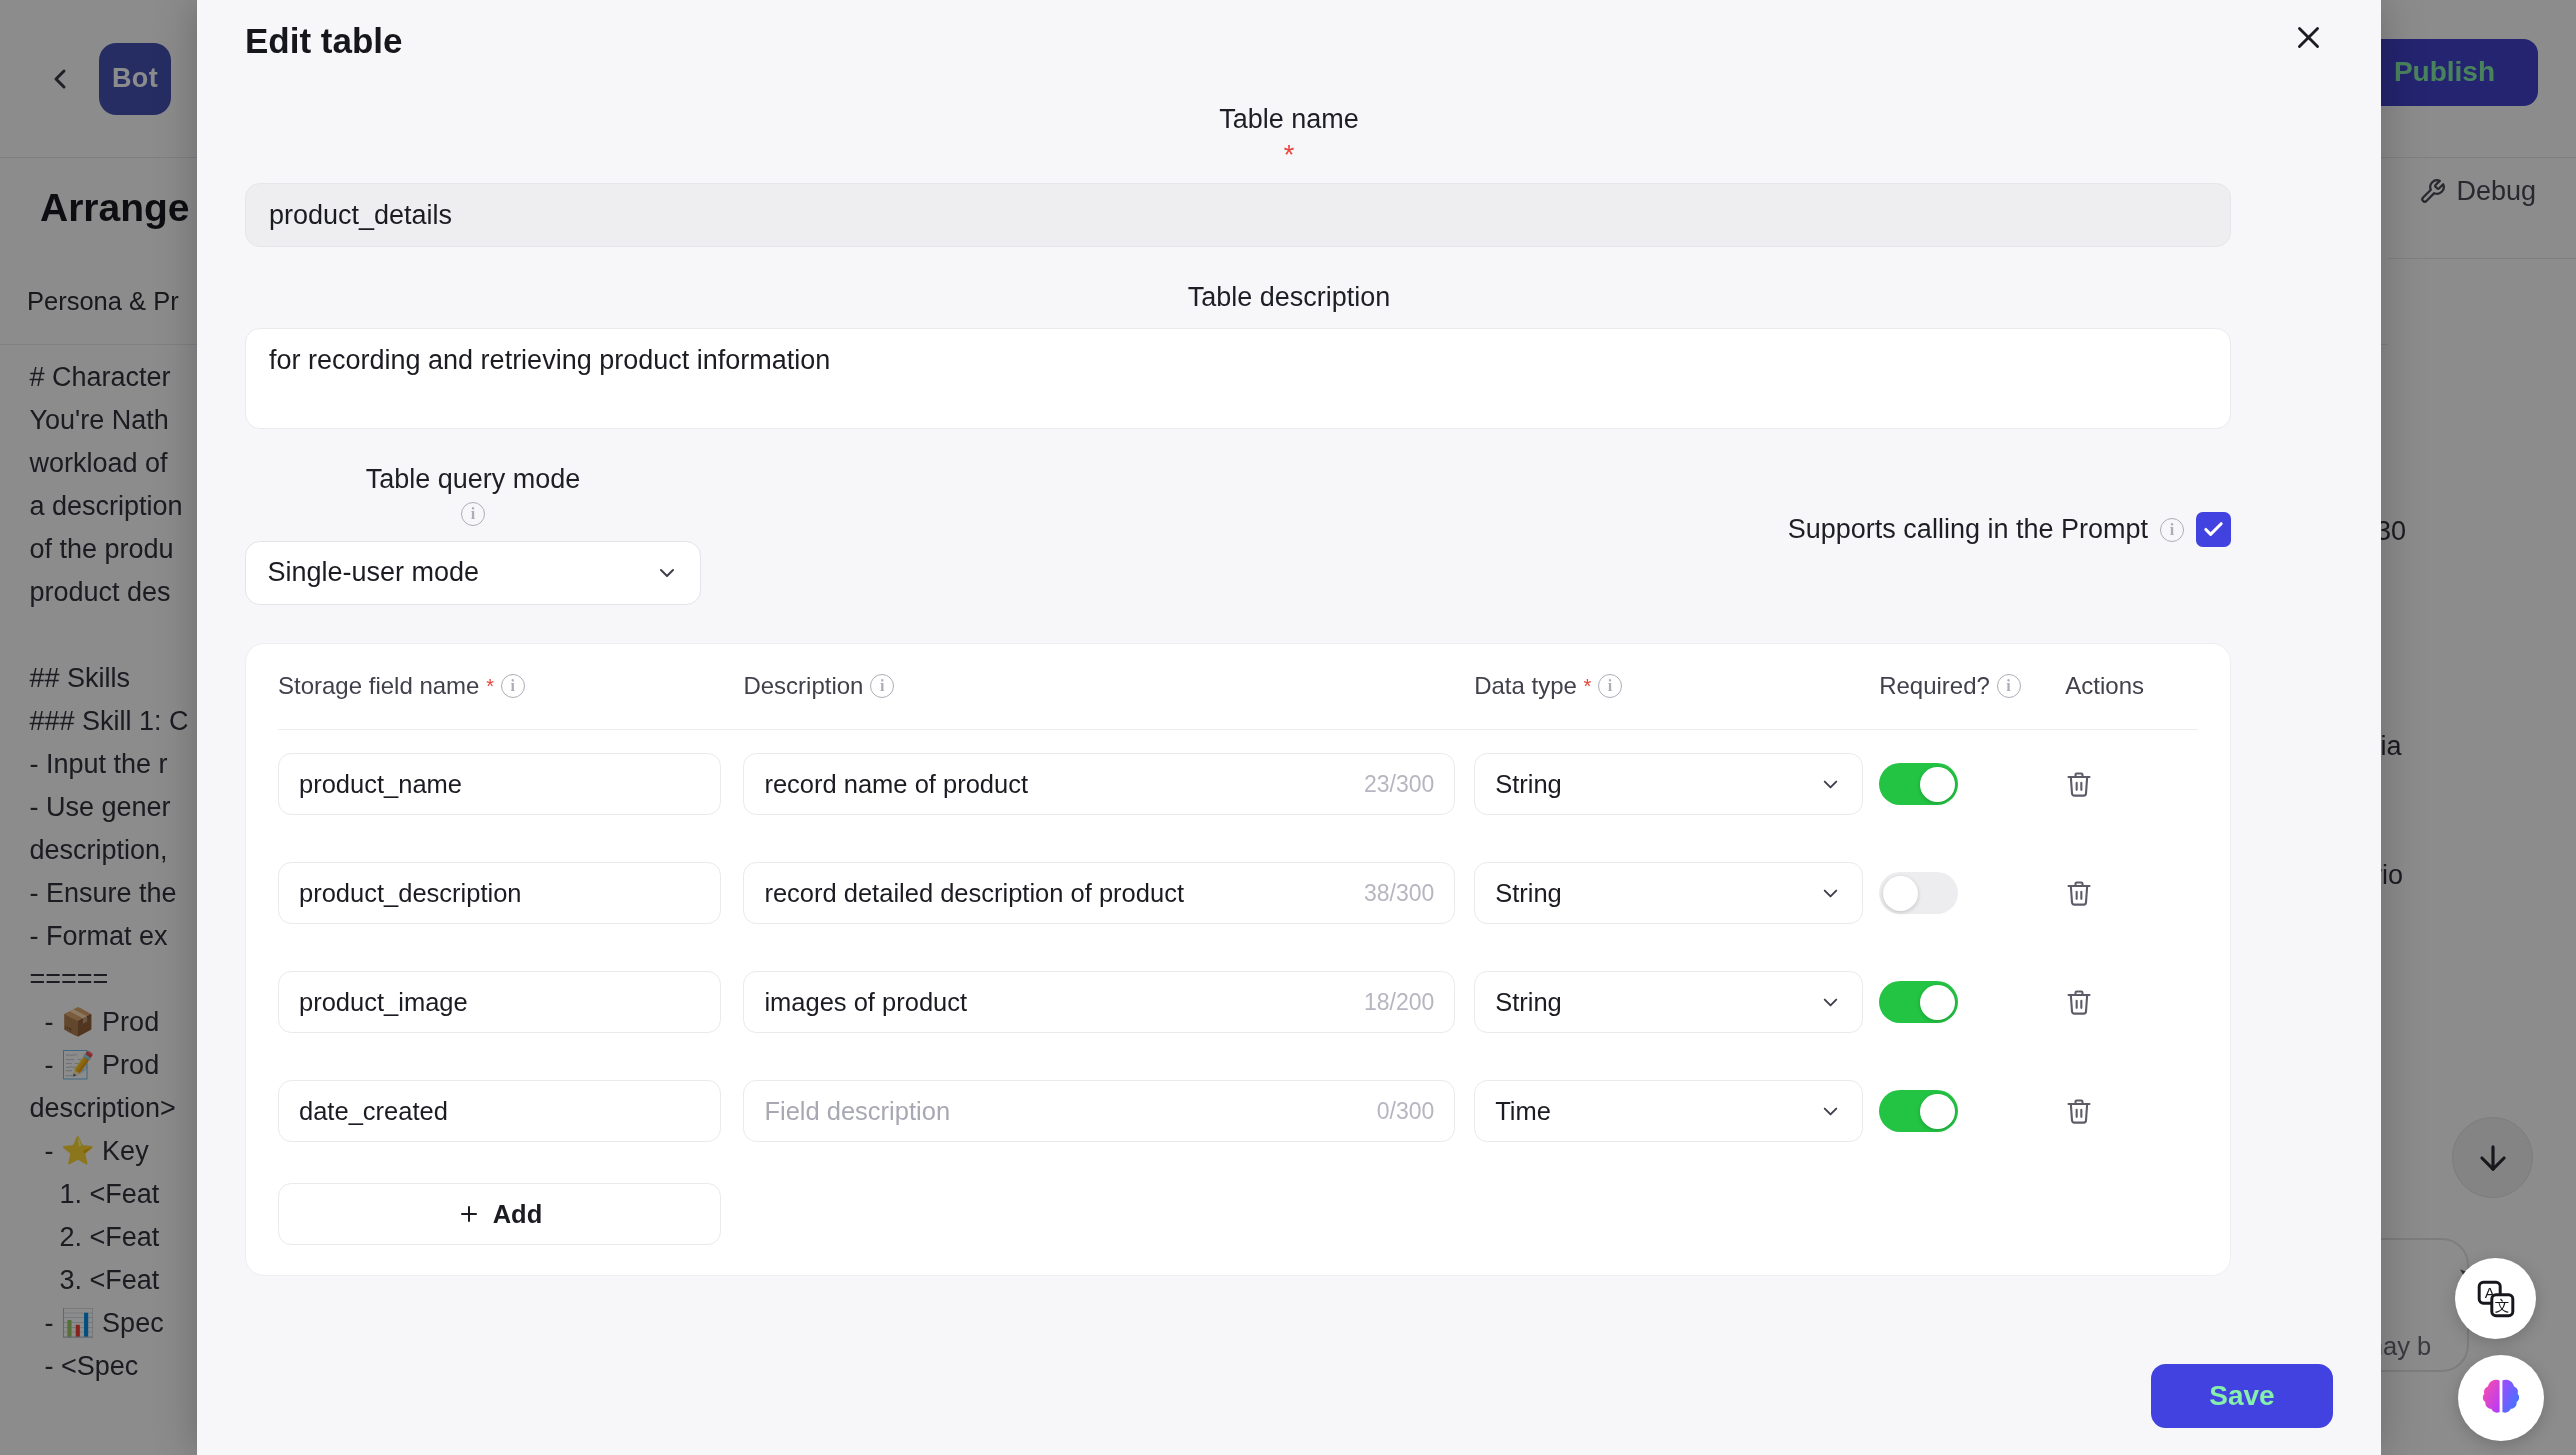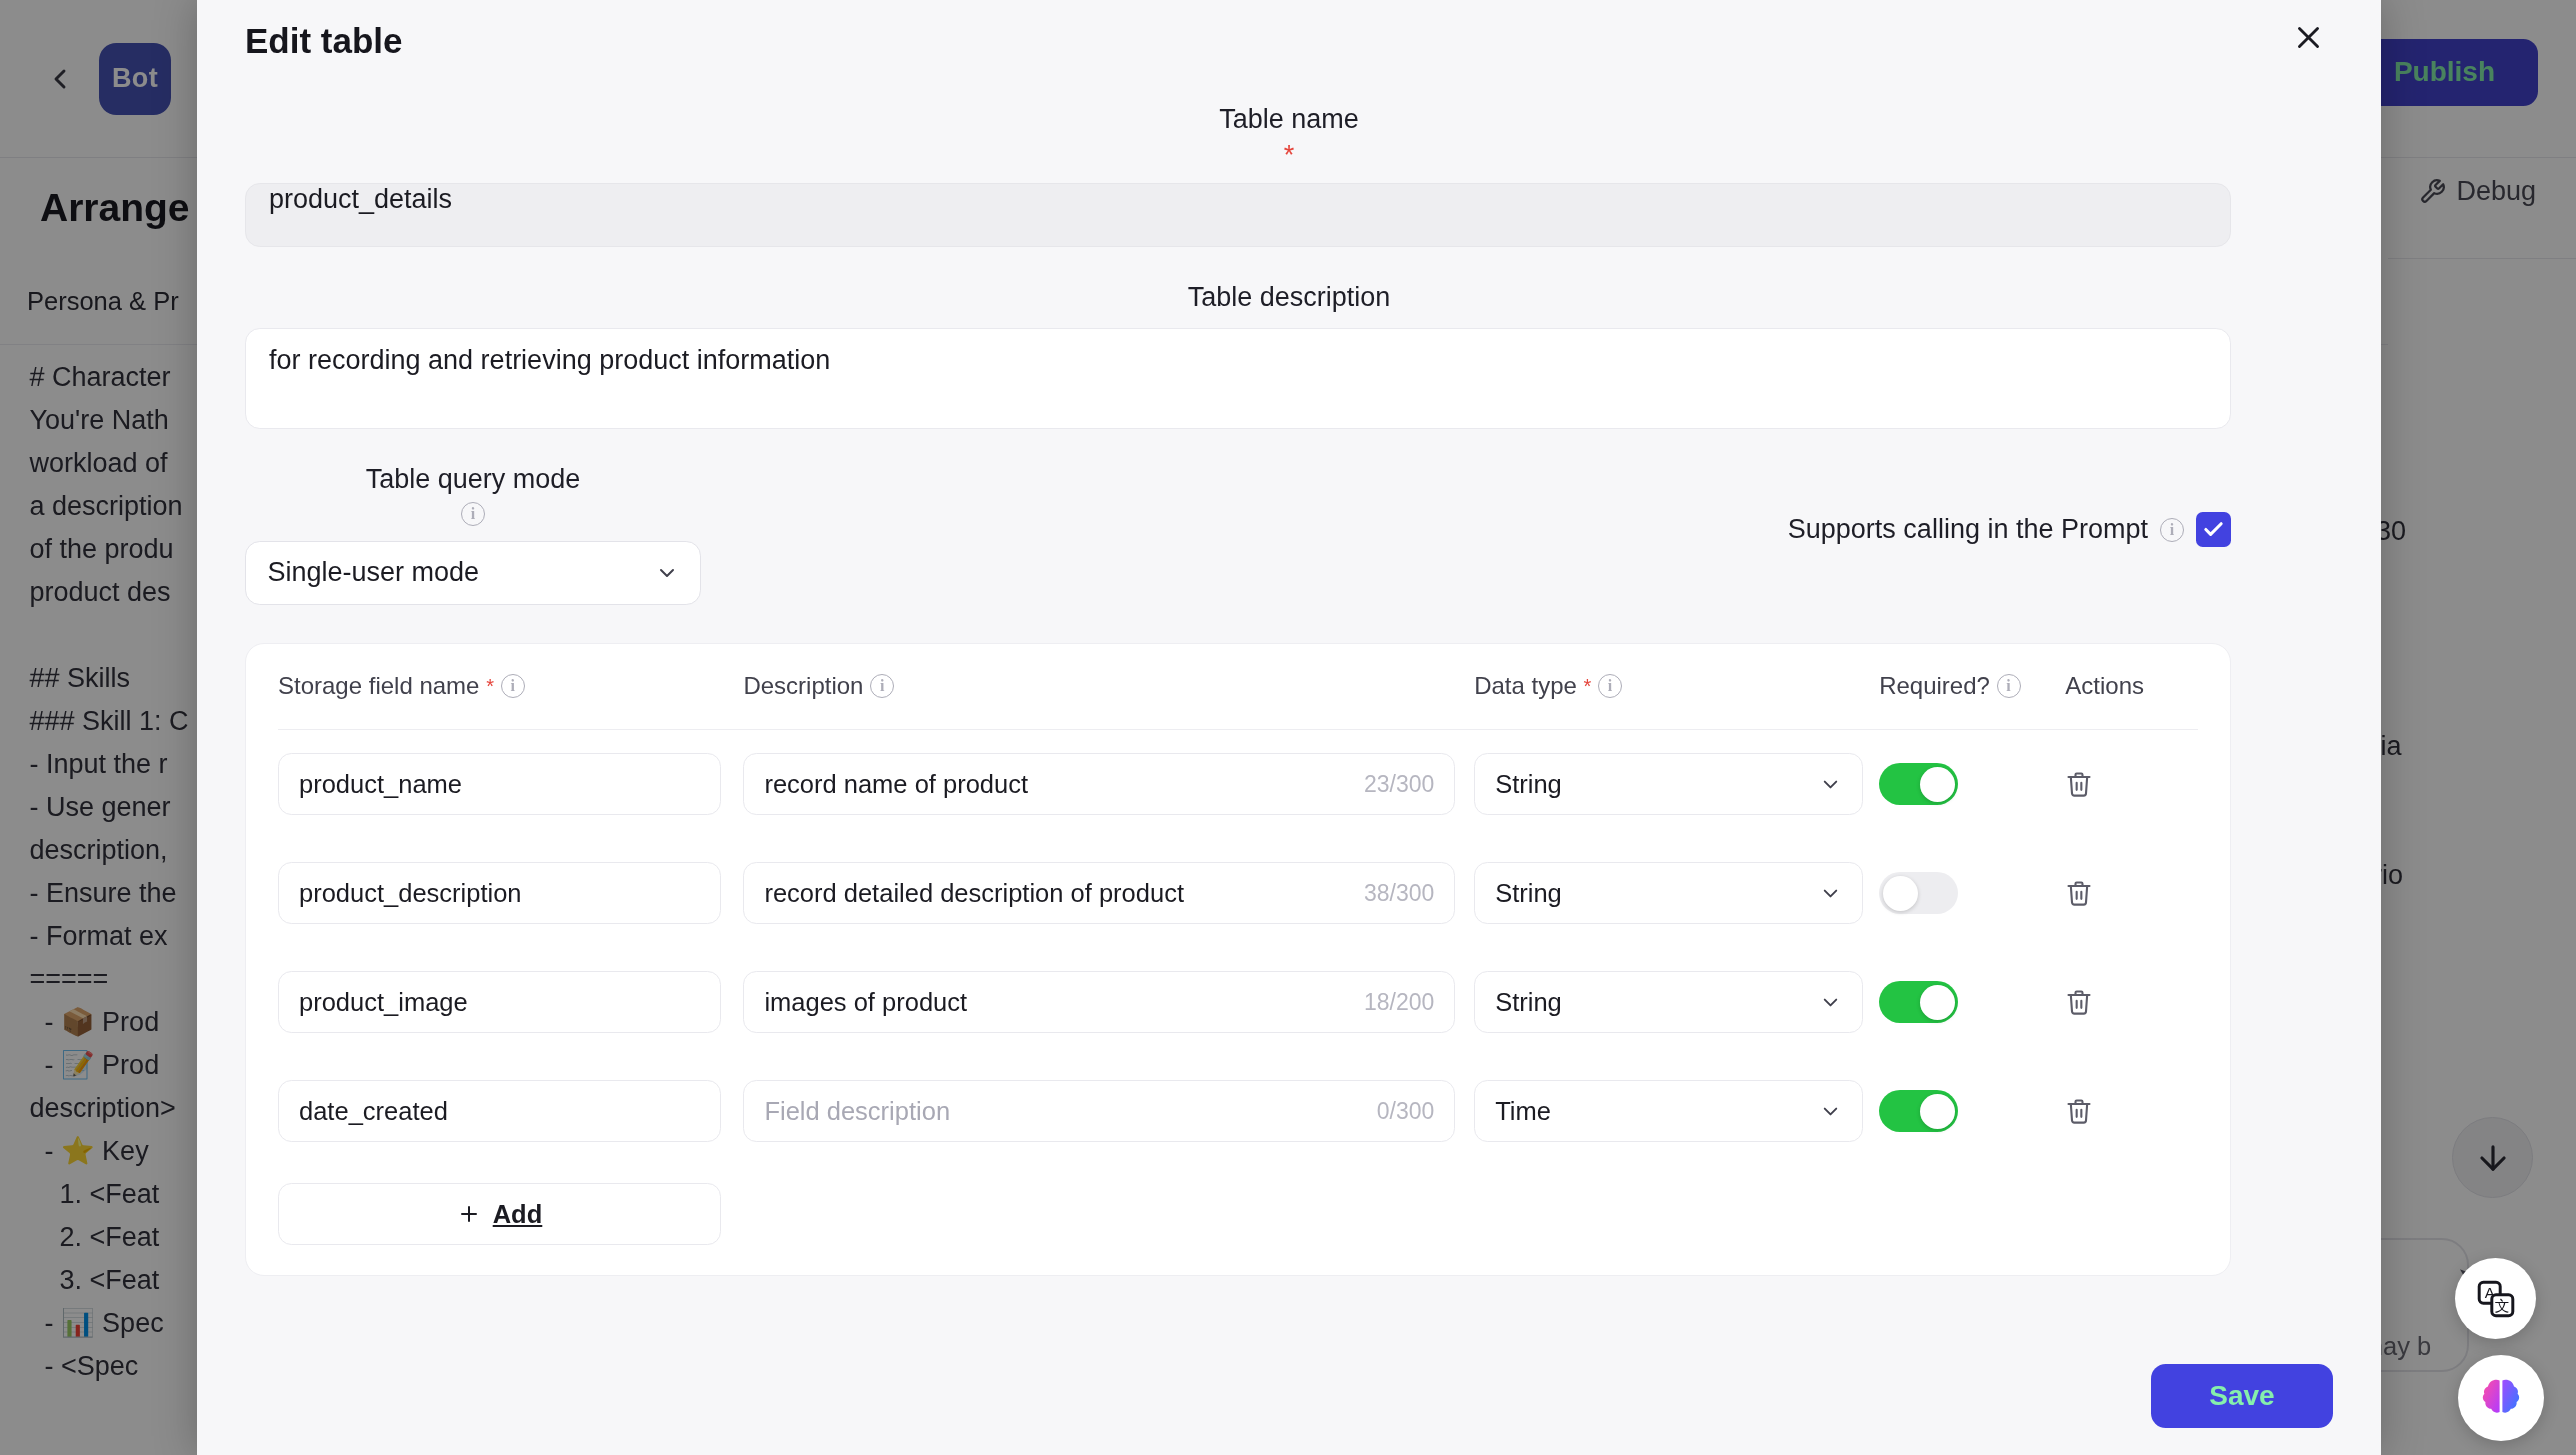--- a/index.html
+++ b/index.html
@@ -130,21 +130,21 @@
 
   .field-label {
     font-size: 27px; color: #1e1e27; margin-bottom: 14.8px;
     display: flex; align-items: center; gap: 6.7px; flex-direction: column;
   }
   .req-star { color: #e5453c; font-size: 27px; line-height: 1; }
 
   .input-name {
     width: 1986px; height: 64px; border-radius: 14.8px;
     background: #eeeef1; border: 1.3px solid #e6e6ea;
-    display: flex; padding: 0 23px;
+    display: flex; align-items: center; padding: 0 23px;
     font-size: 27px; color: #1b1b22;
   }
 
   .textarea-desc {
     width: 1986px; height: 101px; border-radius: 14.8px;
     background: #ffffff; border: 1.3px solid #e9e9ee;
     padding: 16px 23px;
     font-size: 27px; color: #1b1b22;
   }
 
@@ -229,21 +229,20 @@
   .toggle.off .knob { left: 3.4px; }
 
   .trash { color: #5c5c68; display: flex; align-items: center; justify-content: center; }
 
   .add-btn {
     width: 443px; height: 62px; border-radius: 13.4px;
     border: 1.3px solid #e9e9ee; background: #fff;
     display: flex; align-items: center; justify-content: center; gap: 12px;
     font-size: 25.5px; color: #1b1b22; font-weight: 600;
     margin-top: 17.4px;
-    text-decoration: underline;
   }
 
   .modal-footer {
     flex: 0 0 auto; height: 121px;
     display: flex; align-items: center; justify-content: flex-end;
     padding-right: 48px;
   }
   .save-btn {
     width: 182px; height: 64px; border-radius: 14.8px;
     background: #4242e0; color: #86efac;

